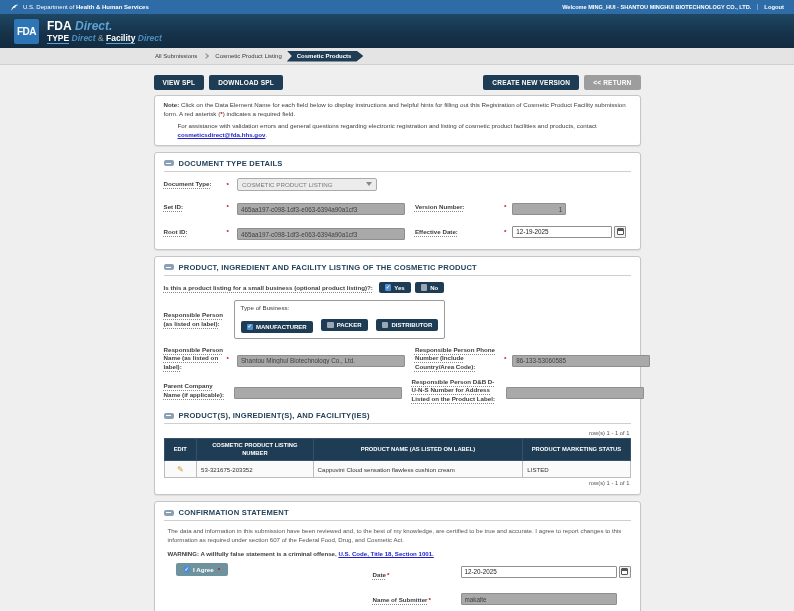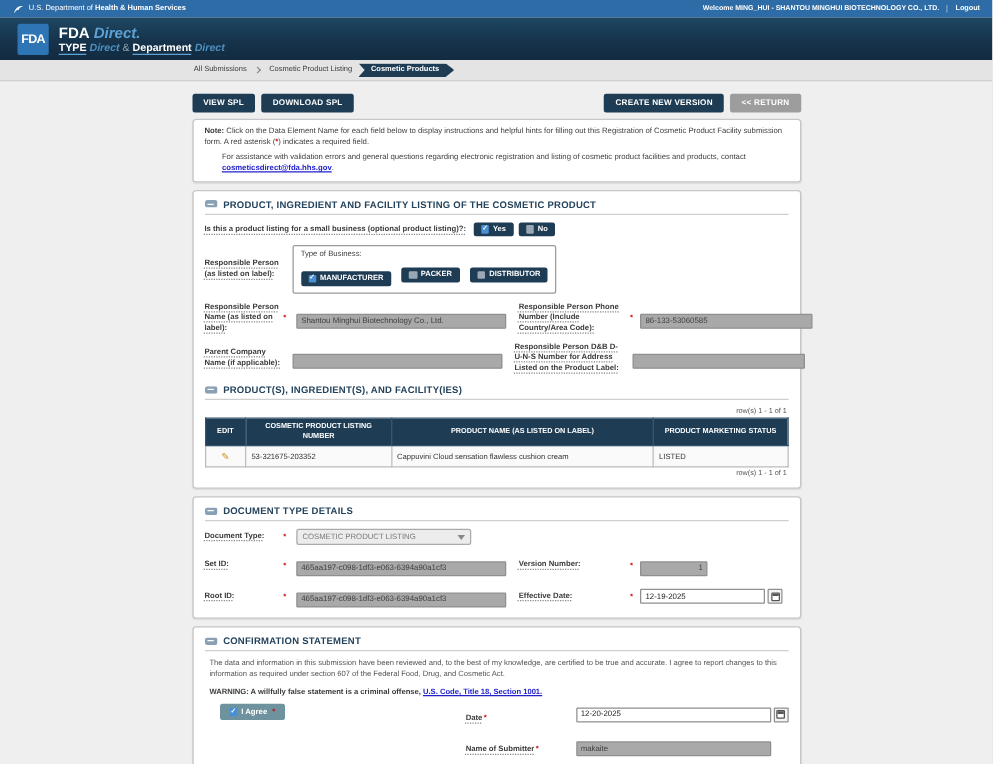--- a/index.html
+++ b/index.html
@@ -118,21 +118,21 @@
     <div class="fda-logo">FDA</div>
     <div class="brand-text">
       <div class="brand-line1">
         <span class="b-main">FDA</span>
         <span class="b-accent">Direct.</span>
       </div>
       <div class="brand-line2">
         <span class="b-main2">TYPE</span>
         <span class="b-accent2">Direct</span>
         <span class="b-amp">&amp;</span>
-        <span class="b-main2">Department</span>
+        <span class="b-main2">Facility</span>
         <span class="b-accent2">Direct</span>
       </div>
     </div>
   </div>
 
   <div class="crumb-row">
     <span class="crumb">All Submissions</span>
     <span class="crumb-sep"></span>
     <span class="crumb">Cosmetic Product Listing</span>
     <span class="crumb-active">Cosmetic Products</span>
@@ -147,20 +147,62 @@
       <button class="btn">CREATE NEW VERSION</button>
       <button class="btn btn-gray">&lt;&lt; RETURN</button>
     </div>
 
     <div class="card note-card">
       <div class="p1">
         <b>Note:</b><span> Click on the Data Element Name for each field below to display instructions and helpful hints for filling out this Registration of Cosmetic Product Facility submission form. A red asterisk (</span><span class="red">*</span><span>) indicates a required field.</span>
       </div>
       <div class="p2">
         <span>For assistance with validation errors and general questions regarding electronic registration and listing of cosmetic product facilities and products, contact </span><a class="link">cosmeticsdirect@fda.hhs.gov</a><span>.</span>
+      </div>
+    </div>
+
+    <div class="card">
+      <div class="sec-head">
+        <span class="minus-icon"></span>
+        <span class="sec-title">DOCUMENT TYPE DETAILS</span>
+      </div>
+      <div class="frow">
+        <span class="lbl lbl1"><span>Document Type:</span></span>
+          <span class="req">*</span>
+        <div class="fld1" style="margin-left:8px;">
+          <div class="sel">
+            <span>COSMETIC PRODUCT LISTING</span>
+            <span class="chev"></span>
+          </div>
+        </div>
+      </div>
+      <div class="frow">
+        <span class="lbl lbl1"><span>Set ID:</span></span>
+          <span class="req">*</span>
+        <div class="fld1" style="margin-left:8px;"><input class="ro" readonly="" value="465aa197-c098-1df3-e063-6394a90a1cf3" style=""></div>
+        <span class="gap"></span>
+        <span class="lbl lbl2"><span>Version Number:</span></span>
+          <span class="req">*</span>
+        <div class="fld2" style="margin-left:6px;"><input class="ro" style="width: 54px; text-align: right;" readonly="" value="1"></div>
+      </div>
+      <div class="frow">
+        <span class="lbl lbl1"><span>Root ID:</span></span>
+          <span class="req">*</span>
+        <div class="fld1" style="margin-left:8px;"><input class="ro" readonly="" value="465aa197-c098-1df3-e063-6394a90a1cf3" style=""></div>
+        <span class="gap"></span>
+        <span class="lbl lbl2"><span>Effective Date:</span></span>
+          <span class="req">*</span>
+        <div class="fld2" style="margin-left:6px;">
+          <div class="date-wrap">
+            <input class="editable" style="width: 100px;" value="12-19-2025">
+            <span class="cal-btn">
+                <span class="cal-glyph"></span>
+              </span>
+          </div>
+        </div>
       </div>
     </div>
 
     <div class="card">
       <div class="sec-head">
         <span class="minus-icon"></span>
         <span class="sec-title">PRODUCT, INGREDIENT AND FACILITY LISTING OF THE COSMETIC PRODUCT</span>
       </div>
 
       <div class="frow" style="align-items:center;">
@@ -230,62 +272,20 @@
         <tbody>
           <tr>
             <td class="c"><span class="pencil"></span></td>
             <td>53-321675-203352</td>
             <td>Cappuvini Cloud sensation flawless cushion cream</td>
             <td>LISTED</td>
           </tr>
         </tbody>
       </table>
       <div class="rowcount">row(s) 1 - 1 of 1</div>
-    </div>
-
-    <div class="card">
-      <div class="sec-head">
-        <span class="minus-icon"></span>
-        <span class="sec-title">DOCUMENT TYPE DETAILS</span>
-      </div>
-      <div class="frow">
-        <span class="lbl lbl1"><span>Document Type:</span></span>
-          <span class="req">*</span>
-        <div class="fld1" style="margin-left:8px;">
-          <div class="sel">
-            <span>COSMETIC PRODUCT LISTING</span>
-            <span class="chev"></span>
-          </div>
-        </div>
-      </div>
-      <div class="frow">
-        <span class="lbl lbl1"><span>Set ID:</span></span>
-          <span class="req">*</span>
-        <div class="fld1" style="margin-left:8px;"><input class="ro" readonly="" value="465aa197-c098-1df3-e063-6394a90a1cf3" style=""></div>
-        <span class="gap"></span>
-        <span class="lbl lbl2"><span>Version Number:</span></span>
-          <span class="req">*</span>
-        <div class="fld2" style="margin-left:6px;"><input class="ro" style="width: 54px; text-align: right;" readonly="" value="1"></div>
-      </div>
-      <div class="frow">
-        <span class="lbl lbl1"><span>Root ID:</span></span>
-          <span class="req">*</span>
-        <div class="fld1" style="margin-left:8px;"><input class="ro" readonly="" value="465aa197-c098-1df3-e063-6394a90a1cf3" style=""></div>
-        <span class="gap"></span>
-        <span class="lbl lbl2"><span>Effective Date:</span></span>
-          <span class="req">*</span>
-        <div class="fld2" style="margin-left:6px;">
-          <div class="date-wrap">
-            <input class="editable" style="width: 100px;" value="12-19-2025">
-            <span class="cal-btn">
-                <span class="cal-glyph"></span>
-              </span>
-          </div>
-        </div>
-      </div>
     </div>
 
     <div class="card">
       <div class="sec-head">
         <span class="minus-icon"></span>
         <span class="sec-title">CONFIRMATION STATEMENT</span>
       </div>
       <div class="stmt" style="padding:0 4px;">The data and information in this submission have been reviewed and, to the best of my knowledge, are certified to be true and accurate. I agree to report changes to this information as required under section 607 of the Federal Food, Drug, and Cosmetic Act.</div>
       <div class="warn" style="padding:0 4px;">
         <span>WARNING: A willfully false statement is a criminal offense, </span><a class="link">U.S. Code, Title 18, Section 1001.</a>

